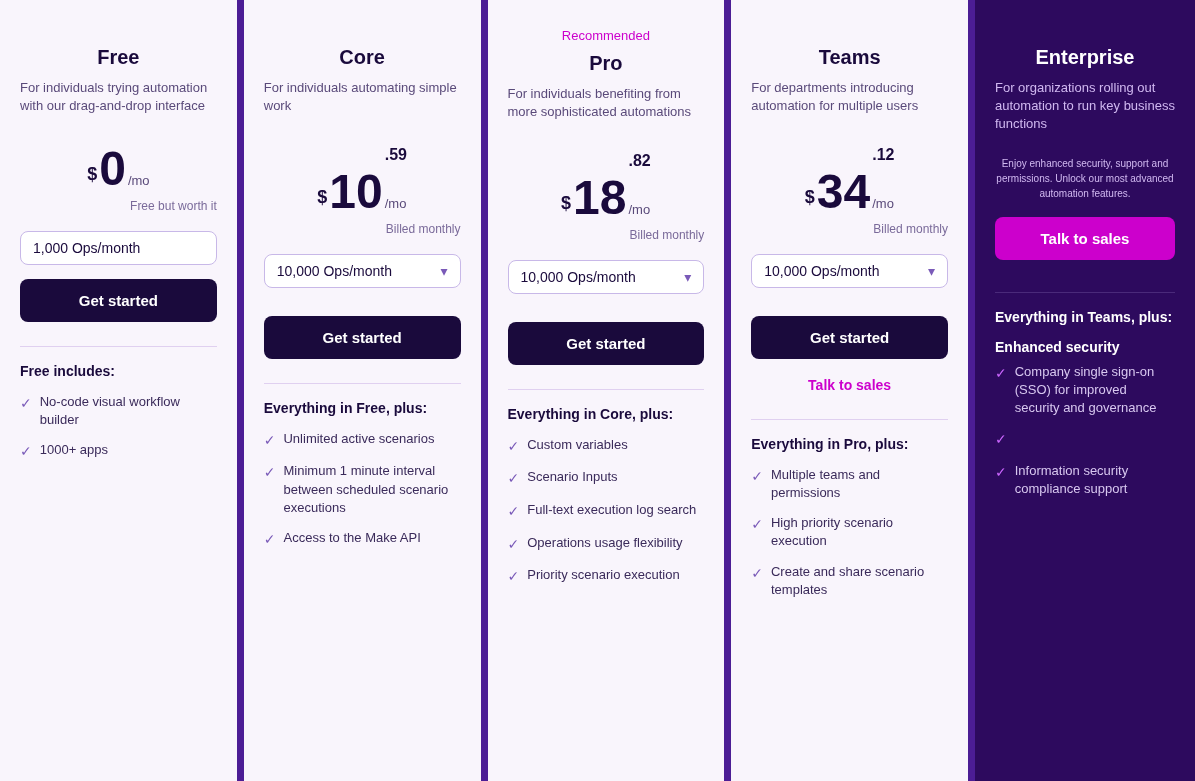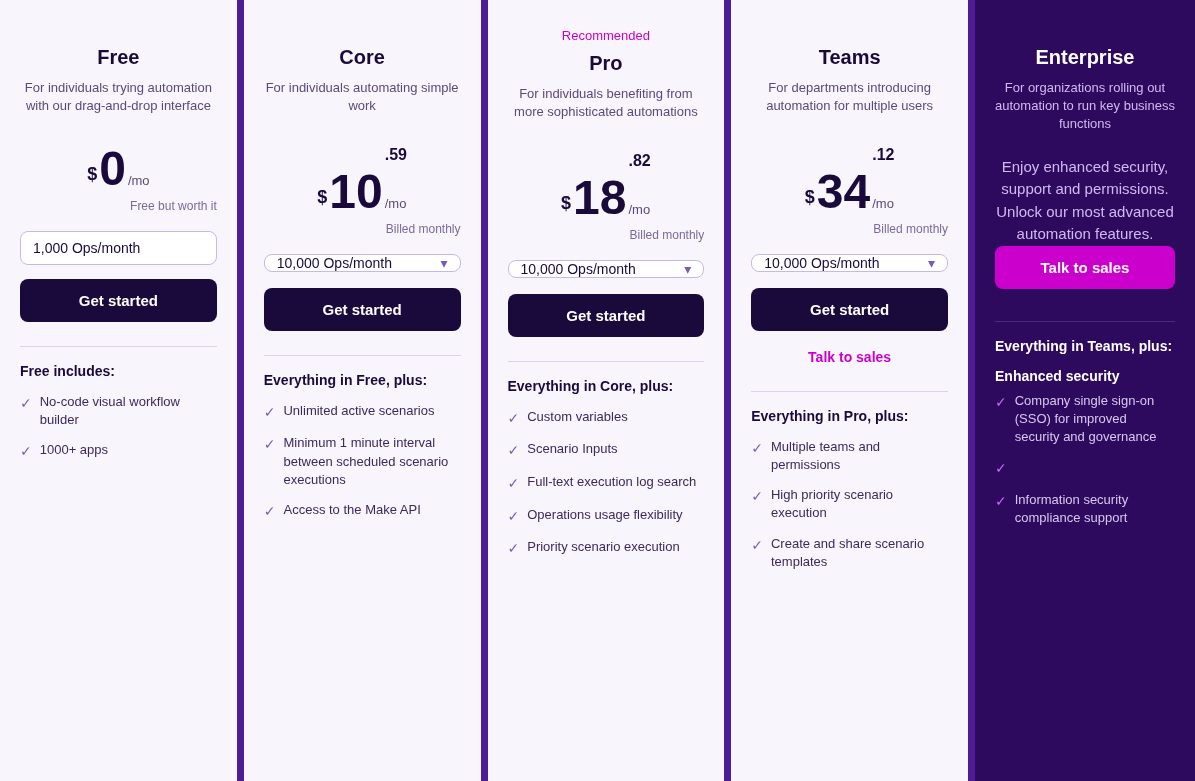--- a/index.html
+++ b/index.html
@@ -45,21 +45,20 @@
       color: #1a0a3c;
       text-align: center;
       margin-bottom: 10px;
     }
     .plan-card.enterprise .plan-name {
       color: white;
     }
     .plan-description {
       font-size: 13px;
       color: #5a4a7a;
-      text-align: center;
       line-height: 1.4;
       margin-bottom: 14px;
       min-height: 52px;
     }
     .plan-card.enterprise .plan-description {
       color: #d0b8f0;
     }
     .price-area {
       text-align: center;
       margin-bottom: 6px;
@@ -101,25 +100,25 @@
     .billing-note {
       text-align: right;
       font-size: 12px;
       color: #7a6a9a;
       margin-bottom: 14px;
       min-height: 18px;
     }
     .ops-selector {
       border: 1.5px solid #c8b8e8;
       border-radius: 8px;
-      padding: 0 12px;
+      padding: 8px 12px;
       font-size: 14px;
       color: #1a0a3c;
       background: white;
-      margin-bottom: 16px;
+      margin-bottom: 28px;
       display: flex;
       justify-content: space-between;
       align-items: center;
       cursor: pointer;
     }
     .ops-selector-fixed {
       border: 1.5px solid #c8b8e8;
       border-radius: 8px;
       padding: 8px 12px;
       font-size: 14px;
@@ -207,24 +206,25 @@
     .plan-card.enterprise .check-icon {
       color: #cc66ff;
     }
     .enterprise-enhanced {
       font-size: 14px;
       font-weight: 700;
       color: white;
       margin-bottom: 8px;
     }
     .enterprise-desc {
-      font-size: 15px;
+      font-size: 10px;
       color: #d0b8f0;
       text-align: center;
       line-height: 1.5;
+      margin-bottom: 16px;
       margin-top: 8px;
     }
     .no-recommended { height: 18px; }
   </style>
 </head>
 <body>
 
 <div class="pricing-container">
 
   <div class="plan-card">

